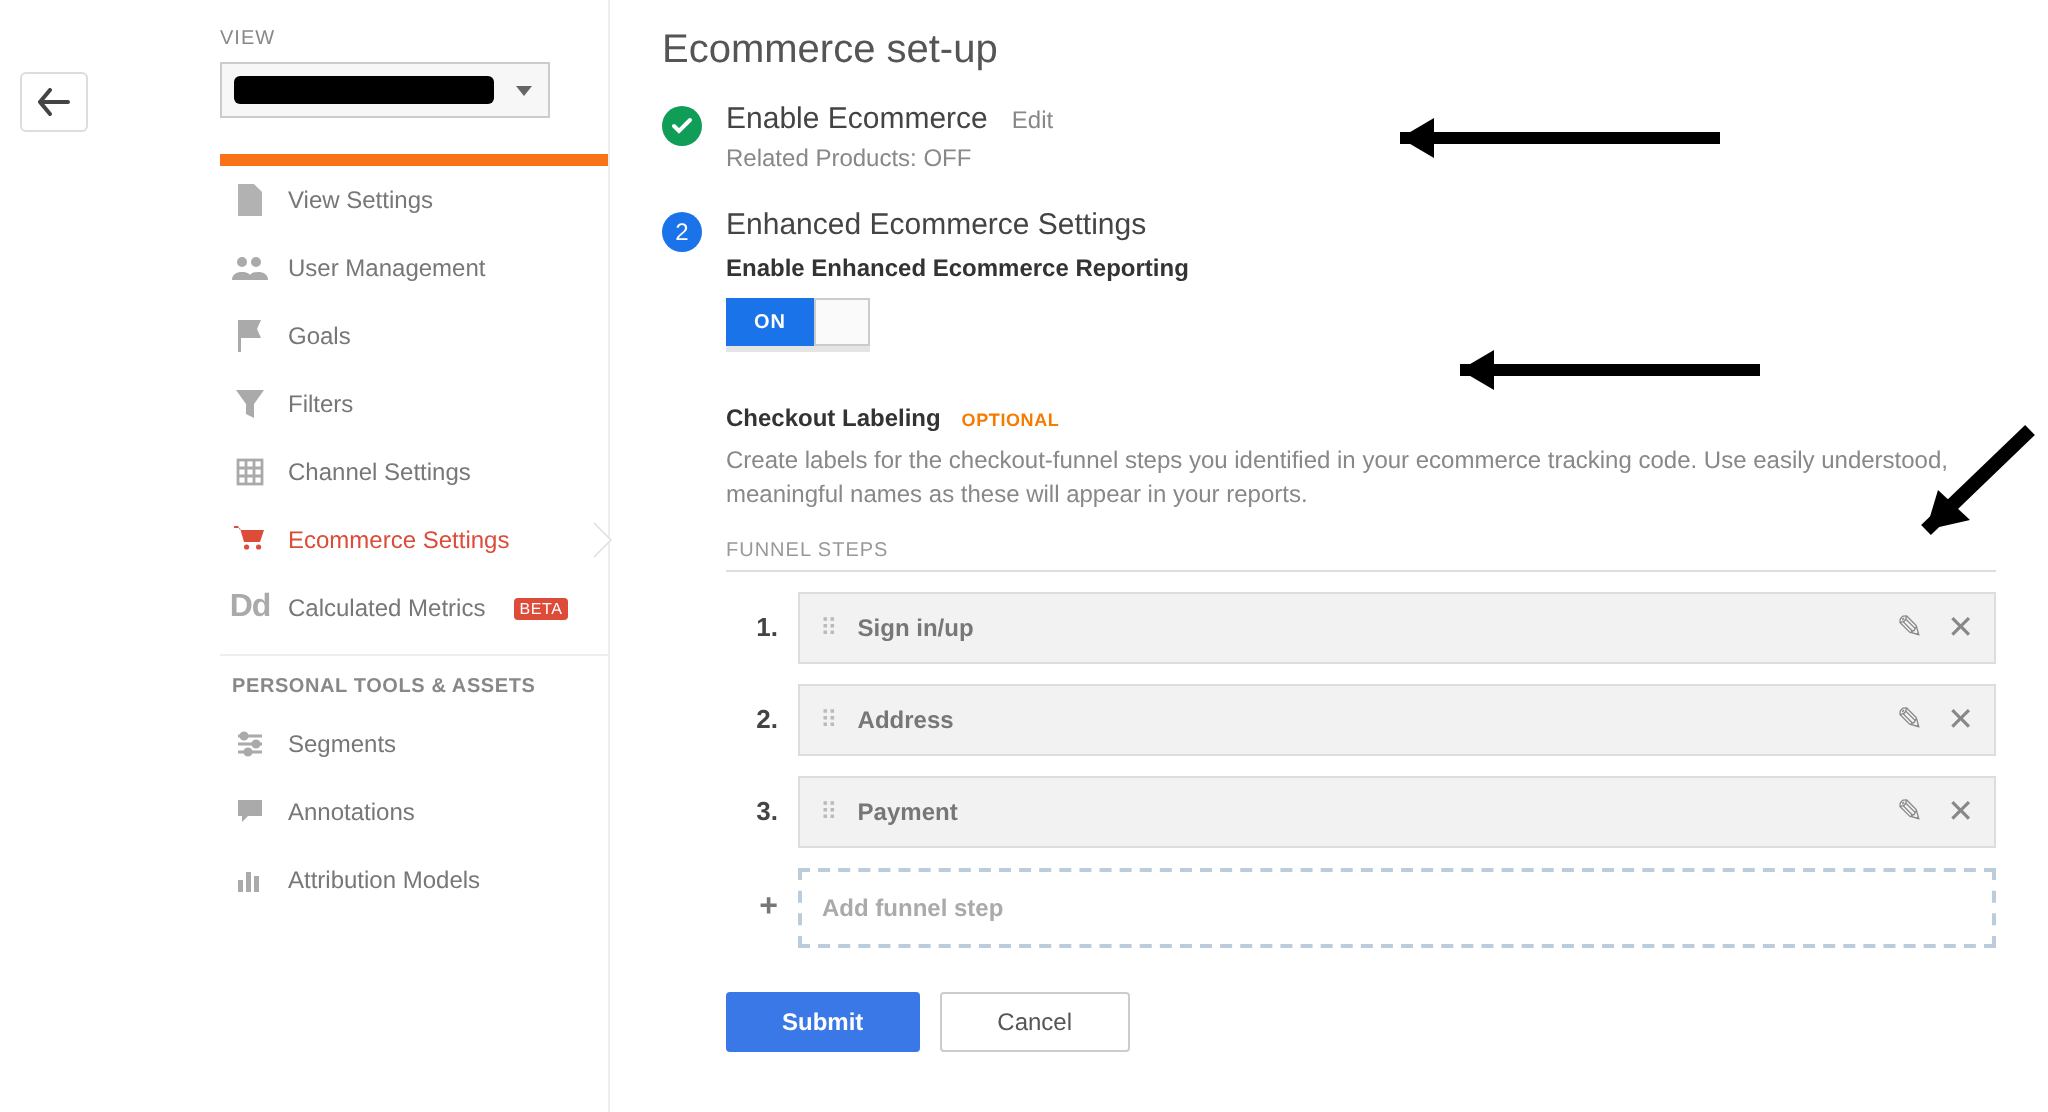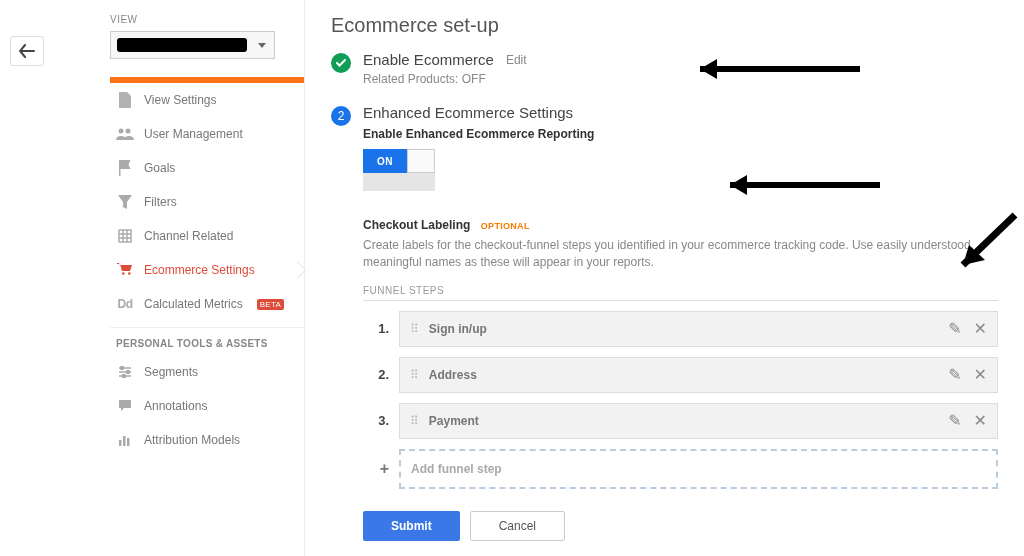--- a/index.html
+++ b/index.html
@@ -12,36 +12,36 @@
     .view-select .blacked { position: absolute; left: 6px; top: 6px; width: 130px; height: 14px; background: #000; border-radius: 3px; }
     .view-select .caret { position: absolute; right: 8px; top: 11px; width: 0; height: 0; border-left: 4px solid transparent; border-right: 4px solid transparent; border-top: 5px solid #666; }
     .snav { list-style: none; border-top: 6px solid #f97316; }
     .snav li { display: flex; align-items: center; height: 34px; padding: 0 6px; gap: 10px; color: #777; cursor:pointer; font-size: 12px; }
     .snav li.active { color: #dd4b39; position: relative; }
     .snav li.active::after { content:''; position:absolute; right:-1px; top:8px; width:0; height:0; border-top:9px solid transparent; border-bottom:9px solid transparent; border-left:9px solid #fff; filter: drop-shadow(1px 0 0 #ddd);}
     .snav .icon { width: 18px; height: 18px; color: #aaa; display:flex; align-items:center; justify-content:center; }
     .snav li.active .icon { color: #dd4b39; }
     .badge-beta { background:#dd4b39; color:#fff; font-size:8px; padding:1px 3px; margin-left:4px; border-radius:2px; letter-spacing:.3px;}
     .snav .section-head { font-size:10px; color:#888; font-weight: bold; letter-spacing:.3px; padding: 10px 6px 6px; height:auto; cursor:default; border-top:1px solid #eee; margin-top:6px;}
-    .dd-bold { font-weight: bold; font-size: 12px; letter-spacing: -0.5px; }
+    .dd-bold { font-weight: bold; font-size: 16px; letter-spacing: -0.5px; }
     
     .main { flex: 1; padding: 14px 26px 20px 26px; overflow:auto; position:relative; }
     .main h1 { font-size: 20px; font-weight: 400; color: #555; margin-bottom: 14px; }
     
     .step { display:flex; gap: 12px; margin-bottom: 10px; }
     .step-marker { width: 20px; height: 20px; border-radius: 50%; display:flex; align-items:center; justify-content:center; color:#fff; font-size:12px; flex-shrink:0; margin-top:2px;}
     .step-marker.done { background: #0f9d58; }
     .step-marker.num { background: #1a73e8; }
     .step-body { flex:1; }
     .step-title { font-size: 15px; color: #444; display:flex; align-items:center; gap:12px; }
     .step-title .edit { color:#888; font-size: 12px; cursor:pointer;}
     .status-line { color:#888; font-size: 12px; margin-top: 4px; }
     .enable-rep { font-weight: bold; font-size: 12px; margin-top: 6px;}
     
-    .toggle { margin-top: 8px; width: 72px; height: 42px; background: #e5e5e5; position: relative; cursor:pointer; }
+    .toggle { margin-top: 8px; width: 72px; height: 27px; background: #e5e5e5; position: relative; cursor:pointer; }
     .toggle .trk { position:absolute; left:0; top:0; width: 44px; height: 24px; background:#1a73e8; color:#fff; font-size:10px; font-weight:bold; display:flex; align-items:center; justify-content:center; letter-spacing:.5px;}
     .toggle .knob { position:absolute; left:44px; top:0; width:28px; height:24px; background:#fafafa; border:1px solid #ccc; }
     
     .chk-label { margin-top: 24px; }
     .chk-label .bold { font-weight: bold; font-size: 12px; }
     .chk-label .opt { color: #f57c00; font-size: 9px; font-weight: bold; margin-left: 6px; letter-spacing:.3px;}
     .chk-desc { color:#888; font-size: 12px; margin-top: 4px; line-height:1.4; max-width: 640px;}
     .funnel-head { color:#999; font-size: 10px; letter-spacing:.5px; margin-top: 14px; border-bottom:1px solid #ddd; padding-bottom:4px;}
     
     .fs-row { display:flex; align-items:center; gap: 10px; margin-top: 10px; }
@@ -112,21 +112,21 @@
           </span>
         <span>Filters</span>
       </li>
       <li>
         <span class="icon">
             <svg width="14" height="14" viewBox="0 0 14 14" fill="none" stroke="currentColor" stroke-width="1.4">
               <rect x="1" y="1" width="12" height="12"></rect>
               <path d="M5 1v12M9 1v12M1 5h12M1 9h12"></path>
             </svg>
           </span>
-        <span>Channel Related</span>
+        <span>Channel Settings</span>
       </li>
       <li class="active">
         <span class="icon">
             <svg width="16" height="14" viewBox="0 0 16 14" fill="currentColor">
               <path d="M0 0h2l1 2h12l-2 6H5L3 1H0zm5 10.5a1.3 1.3 0 102.6 0 1.3 1.3 0 00-2.6 0zm6 0a1.3 1.3 0 102.6 0 1.3 1.3 0 00-2.6 0z"></path>
             </svg>
           </span>
         <span>Ecommerce Settings</span>
       </li>
       <li>

